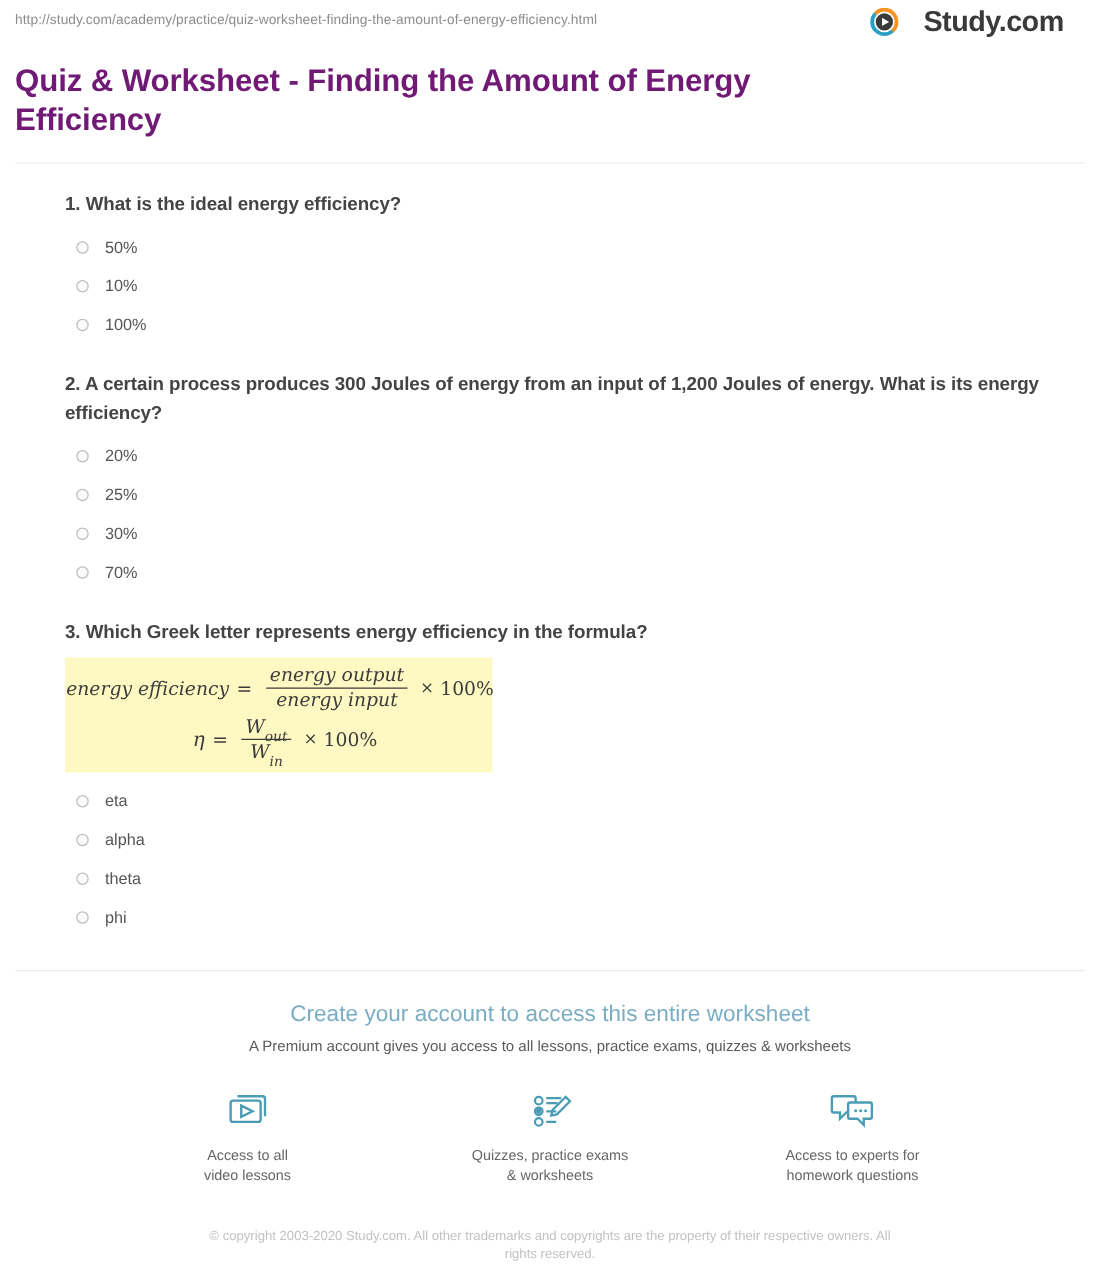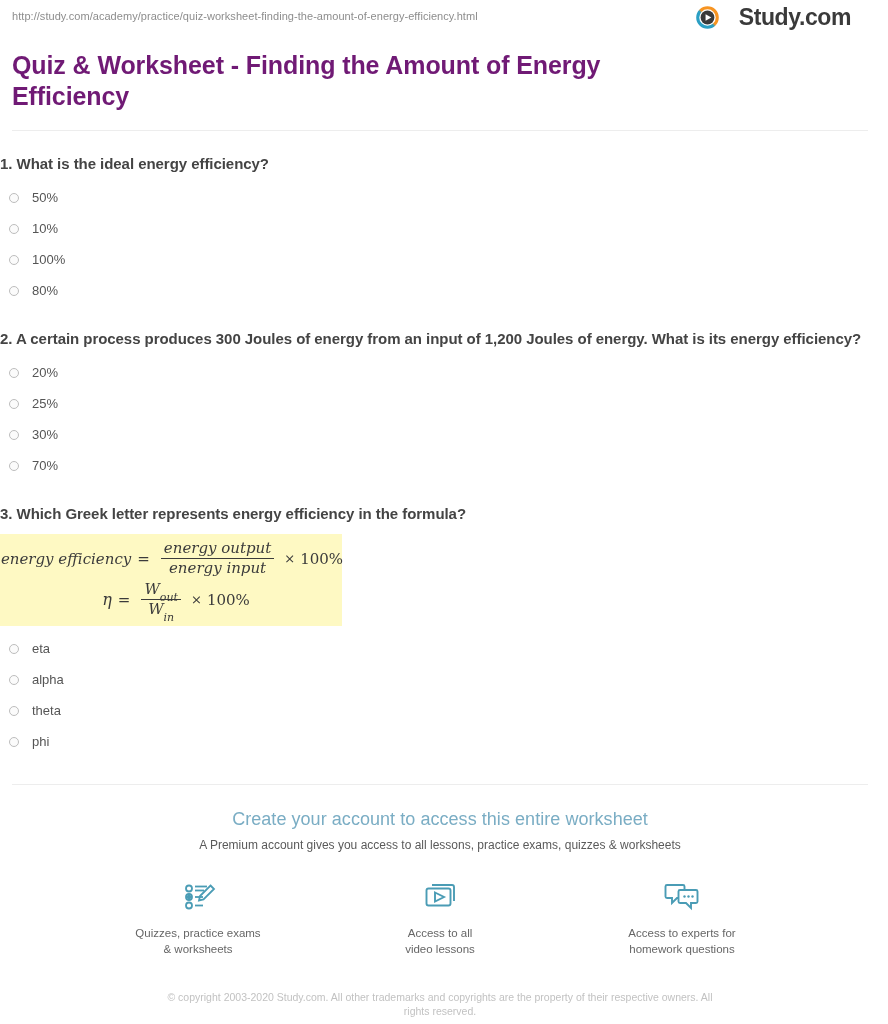--- a/index.html
+++ b/index.html
@@ -71,21 +71,22 @@
   }
 
   .divider {
     height: 1px;
     background: #ededed;
     margin: 18px 12px 0 12px;
   }
 
   
   .questions {
-    padding: 0 0;
+    padding: 0 24px;
+    margin-left: 28px;
   }
 
   .question {
     padding-top: 21px;
   }
 
   .q-text {
     font-size: 15px;
     font-weight: 600;
     color: #444444;
@@ -282,24 +283,20 @@
           <span class="opt-label">50%</span>
         </label>
         <label class="option">
           <span class="radio"></span>
           <span class="opt-label">10%</span>
         </label>
         <label class="option">
           <span class="radio"></span>
           <span class="opt-label">100%</span>
         </label>
-        <label class="option">
-          <span class="radio"></span>
-          <span class="opt-label">80%</span>
-        </label>
       </div>
     </div>
 
     <div class="question">
       <div class="q-text">2. A certain process produces 300 Joules of energy from an input of 1,200 Joules of energy. What is its energy efficiency?</div>
       <div class="options">
         <label class="option">
           <span class="radio"></span>
           <span class="opt-label">20%</span>
         </label>
@@ -376,54 +373,54 @@
   <div class="footer-divider"></div>
 
   <div class="cta">
     <div class="cta-title">Create your account to access this entire worksheet</div>
     <div class="cta-sub">A Premium account gives you access to all lessons, practice exams, quizzes &amp; worksheets</div>
 
     <div class="features">
 
       <div class="feature">
         <div class="feature-icon">
+          <svg width="42" height="36" viewBox="0 0 42 36" fill="none" stroke="#4a9cb5" stroke-width="1.9">
+            <path d="M13 6 h20 a2 2 0 0 1 2 2 v14"></path>
+            <path d="M9.5 9.5 h20 a2 2 0 0 1 2 2 v13 a2 2 0 0 1 -2 2 h-20 a2 2 0 0 1 -2 -2 v-13 a2 2 0 0 1 2 -2 z"></path>
+            <polygon points="16,13.5 25,18 16,22.5" fill="none"></polygon>
+          </svg>
+        </div>
+        <div class="feature-label">
+          <div>Access to all</div>
+          <div>video lessons</div>
+        </div>
+      </div>
+
+      <div class="feature">
+        <div class="feature-icon">
           <svg width="42" height="36" viewBox="0 0 42 36" fill="none" stroke="#4a9cb5" stroke-width="1.8">
             <circle cx="12" cy="9.5" r="3"></circle>
             <circle cx="12" cy="18" r="3"></circle>
             <circle cx="12" cy="18" r="1.3" fill="#4a9cb5"></circle>
             <circle cx="12" cy="26.5" r="3"></circle>
             <line x1="18" y1="7.5" x2="30" y2="7.5"></line>
             <line x1="18" y1="11.5" x2="27" y2="11.5"></line>
             <line x1="18" y1="18" x2="26" y2="18"></line>
             <line x1="18" y1="26.5" x2="26" y2="26.5"></line>
             <path d="M33.5 6.5 l3.5 3.5 -10.5 10.5 -4.5 1 1 -4.5 z"></path>
           </svg>
         </div>
         <div class="feature-label">
           <div>Quizzes, practice exams</div>
           <div>&amp; worksheets</div>
         </div>
       </div>
 
       <div class="feature">
         <div class="feature-icon">
-          <svg width="42" height="36" viewBox="0 0 42 36" fill="none" stroke="#4a9cb5" stroke-width="1.9">
-            <path d="M13 6 h20 a2 2 0 0 1 2 2 v14"></path>
-            <path d="M9.5 9.5 h20 a2 2 0 0 1 2 2 v13 a2 2 0 0 1 -2 2 h-20 a2 2 0 0 1 -2 -2 v-13 a2 2 0 0 1 2 -2 z"></path>
-            <polygon points="16,13.5 25,18 16,22.5" fill="none"></polygon>
-          </svg>
-        </div>
-        <div class="feature-label">
-          <div>Access to all</div>
-          <div>video lessons</div>
-        </div>
-      </div>
-
-      <div class="feature">
-        <div class="feature-icon">
           <svg width="46" height="36" viewBox="0 0 46 36" fill="none" stroke="#4a9cb5" stroke-width="1.9">
             <path d="M8 6 h16 a1.5 1.5 0 0 1 1.5 1.5 v10 a1.5 1.5 0 0 1 -1.5 1.5 h-6 l-5 5 v-5 h-5 a1.5 1.5 0 0 1 -1.5 -1.5 v-10 a1.5 1.5 0 0 1 1.5 -1.5 z"></path>
             <path d="M21 11 h16 a1.5 1.5 0 0 1 1.5 1.5 v10 a1.5 1.5 0 0 1 -1.5 1.5 h-5 v5 l-5 -5 h-6 a1.5 1.5 0 0 1 -1.5 -1.5 v-10 a1.5 1.5 0 0 1 1.5 -1.5 z" fill="#ffffff"></path>
             <circle cx="25.5" cy="17.5" r="1.2" fill="#4a9cb5" stroke="none"></circle>
             <circle cx="29.5" cy="17.5" r="1.2" fill="#4a9cb5" stroke="none"></circle>
             <circle cx="33.5" cy="17.5" r="1.2" fill="#4a9cb5" stroke="none"></circle>
           </svg>
         </div>
         <div class="feature-label">
           <div>Access to experts for</div>

